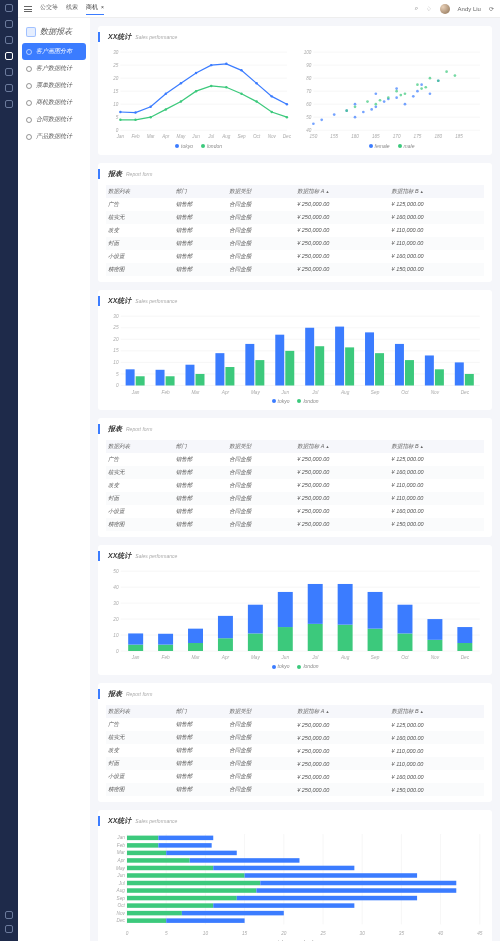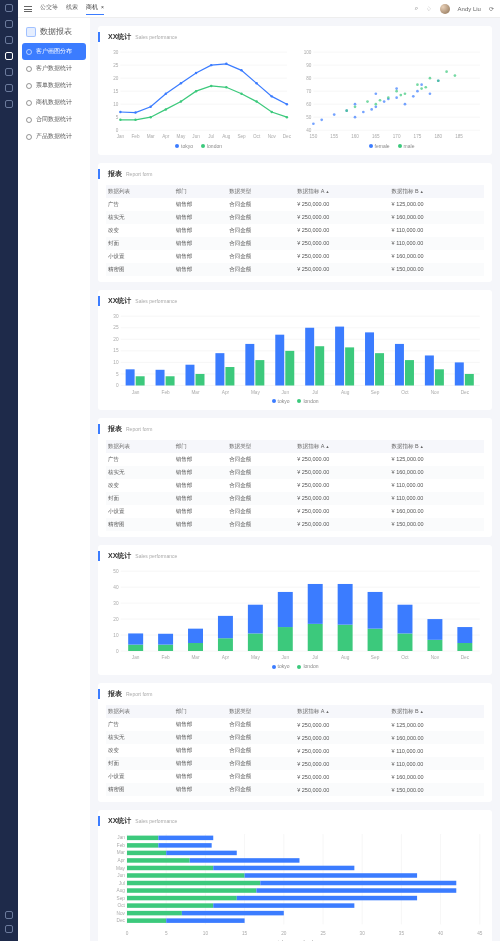--- a/index.html
+++ b/index.html
@@ -10,21 +10,21 @@
 .rail-ico.active { border-color: #fff; }
 .rail-bottom { margin-top: auto; margin-bottom: 8px; display: flex; flex-direction: column; gap: 6px; }
 .topbar { position: absolute; top: 0; left: 18px; right: 0; height: 18px; background: #fff; display: flex; align-items: center; padding: 0 6px; border-bottom: 1px solid #eee; z-index: 10; }
 .burger { width: 8px; height: 6px; background: linear-gradient(#666 0 1px, transparent 1px 3px, #666 3px 4px, transparent 4px 5px, #666 5px 6px); margin-right: 8px; }
 .crumbs { display: flex; gap: 8px; font-size: 6px; }
 .crumb { color: #666; }
 .crumb.active { color: #333; border-bottom: 1px solid #3b7cff; padding-bottom: 2px; }
 .crumb .x { margin-left: 3px; font-size: 5px; }
 .top-right { margin-left: auto; display: flex; align-items: center; gap: 8px; font-size: 6px; color: #666; }
 .avatar { width: 10px; height: 10px; border-radius: 50%; background: radial-gradient(circle at 30% 30%, #e8d0b8, #8b6f52); }
-.body { flex: 1; margin-top: 18px; display: flex; }
+.body { flex: 1; margin-top: 18px; display: flex; font-style: italic; }
 .sidebar { width: 72px; background: #fff; padding: 8px 0; }
 .side-title { display: flex; align-items: center; gap: 4px; padding: 0 8px 6px; font-size: 8px; color: #555; }
 .side-title-ico { width: 10px; height: 10px; background: #3b7cff22; border: 1px solid #3b7cff66; border-radius: 2px; }
 .side-item { display: flex; align-items: center; gap: 4px; padding: 4px 8px; font-size: 6px; color: #555; cursor: pointer; }
 .side-item.active { background: #3b7cff; color: #fff; border-radius: 3px; margin: 0 4px; padding: 4px 4px; }
 .side-ico { width: 6px; height: 6px; border-radius: 50%; border: 1px solid currentColor; opacity: 0.6; }
 .main { flex: 1; padding: 8px; overflow-y: auto; }
 .card { background: #fff; border-radius: 3px; margin-bottom: 8px; padding: 6px 8px; }
 .card-h { display: flex; align-items: baseline; border-left: 2px solid #3b7cff; padding-left: 4px; margin-left: -8px; padding-right: 0; margin-bottom: 6px; }
 .card-t { font-size: 7px; font-weight: 600; padding-left: 4px; }

